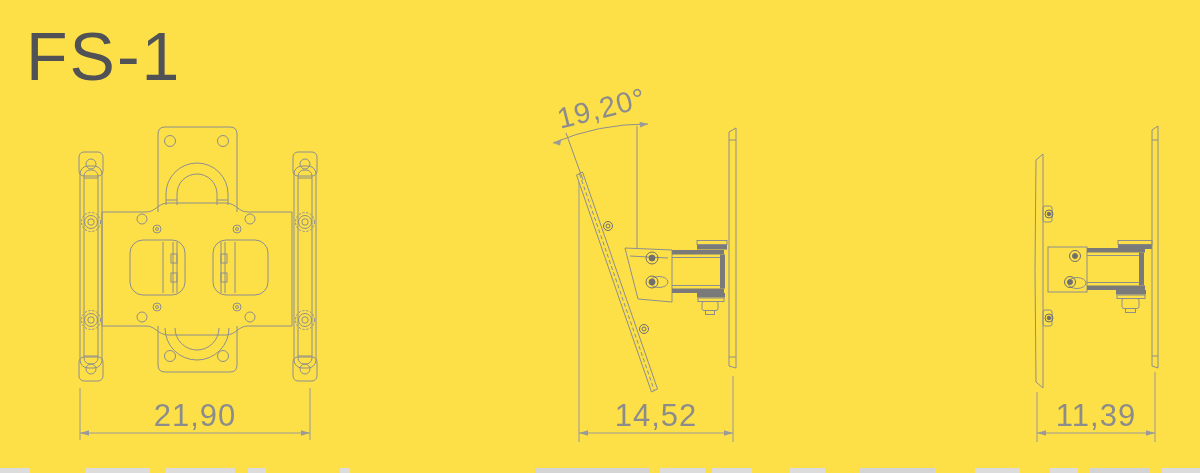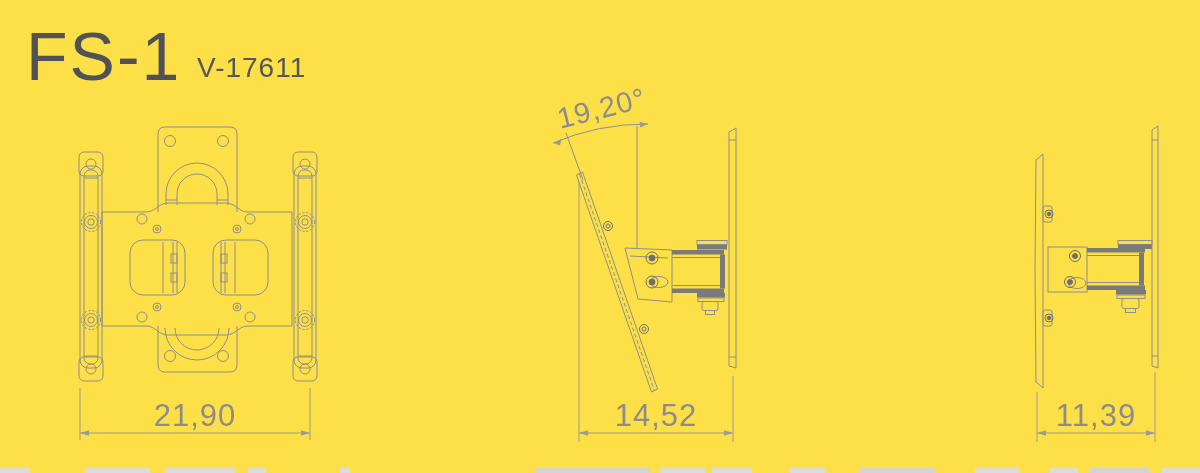--- a/index.html
+++ b/index.html
@@ -17,21 +17,20 @@
   .angle-text{font-family:"Liberation Sans", sans-serif;font-size:29px;letter-spacing:1px;}
   .bottom-band{position:absolute;left:0;bottom:0;width:1200px;height:7px;}
   .bottom-band span{position:absolute;bottom:0;height:5px;background:#dcdcdc;display:block;}
 </style>
 </head>
 <body>
 
 <div class="page">
 
   <div class="brand-title">FS-1</div>
-  <div class="brand-model">V-17611</div>
 
   <svg class="view view-front" width="280" height="340" viewBox="0 0 280 340">
     <g fill="none" stroke-width="1" stroke="#8e8e8e">
 
       <g>
         <rect x="19" y="42" width="24" height="24" rx="5"></rect>
         <circle cx="31" cy="54" r="5"></circle>
         <rect x="19" y="247" width="24" height="24" rx="5"></rect>
         <circle cx="31" cy="259" r="5"></circle>
         <rect x="20" y="56" width="22" height="202" rx="8"></rect>

